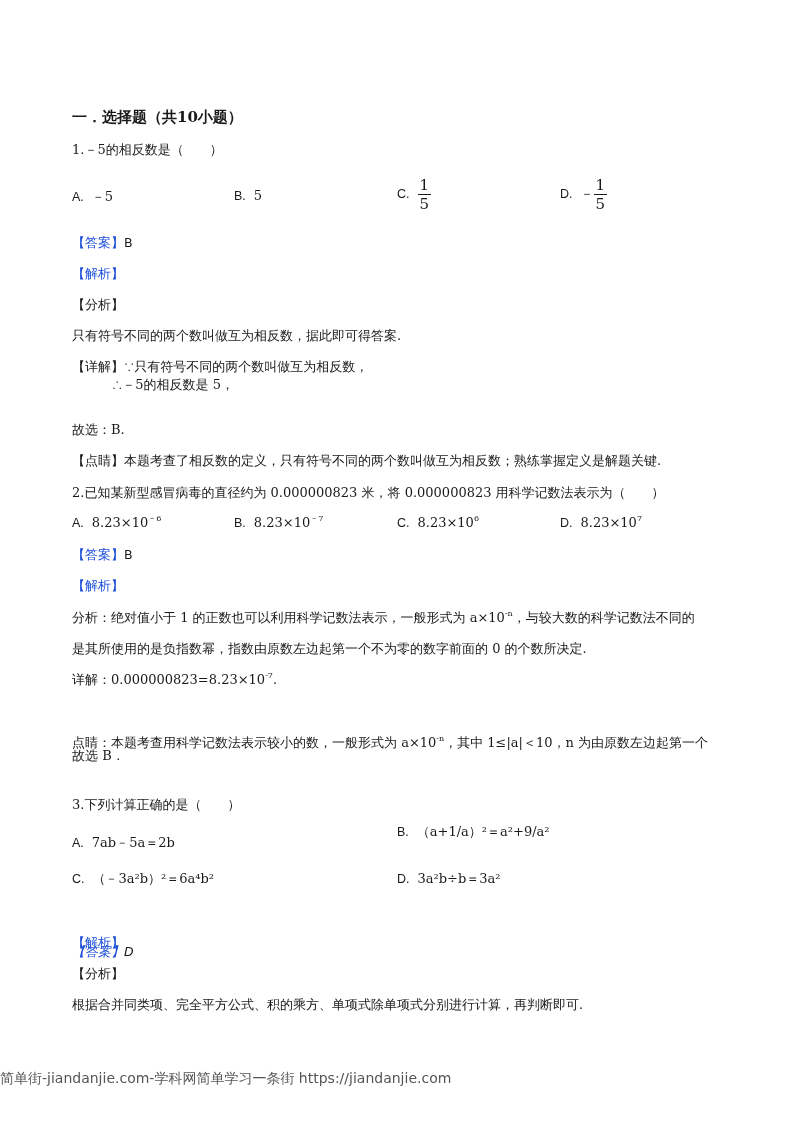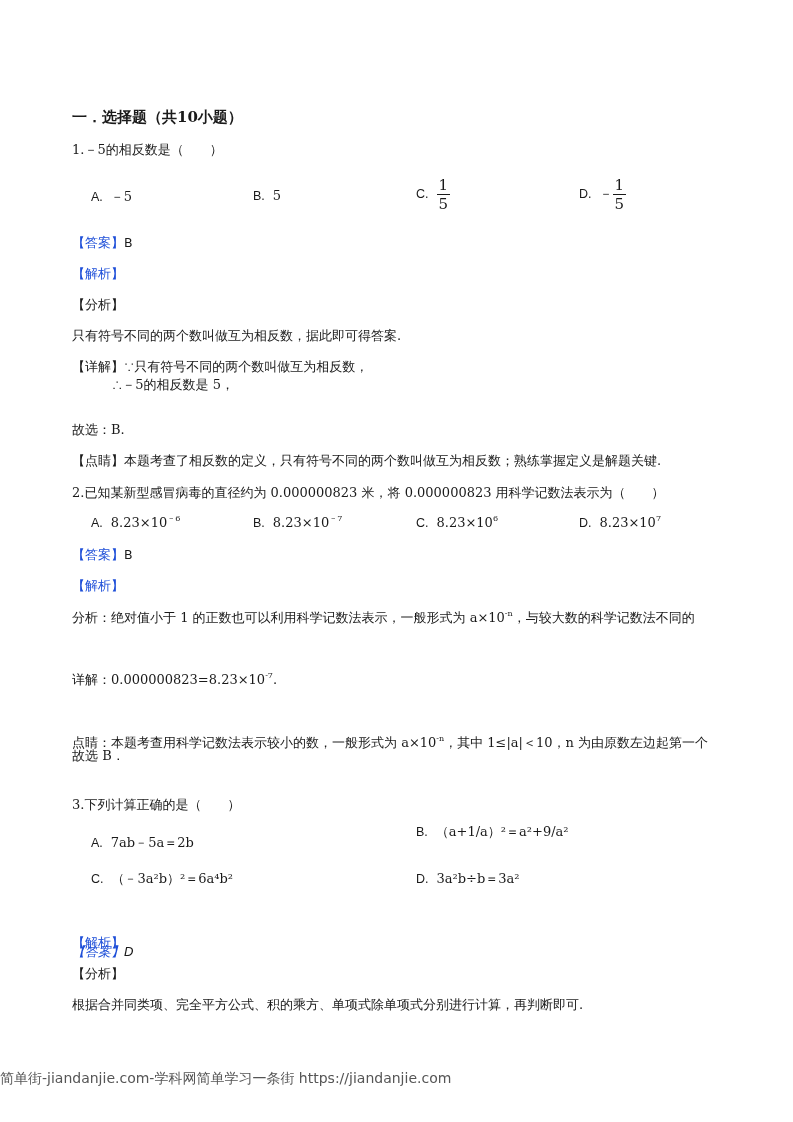--- a/index.html
+++ b/index.html
@@ -5,21 +5,21 @@
   html, body { margin: 0; padding: 0; background: #ffffff; }
   body { width: 793px; height: 1122px; position: relative; overflow: hidden;
          font-family: "DejaVu Serif", "Liberation Serif", serif; color: #1a1a1a; }
   .page { position: absolute; left: 0; top: 0; width: 793px; height: 1122px; }
   .abs { position: absolute; white-space: nowrap; }
   .title { left: 0; width: 793px; top: 68px; text-align: center; font-size: 21px; font-weight: bold; letter-spacing: 0.5px; }
   .section { left: 72px; top: 108px; font-size: 15px; font-weight: bold; }
   .line { left: 72px; font-size: 13px; line-height: 18px; text-align: center; }
   .label-blue { color: #1d4ed8; }
   .ans-val { font-family: "DejaVu Sans", "Liberation Sans", sans-serif; color: #1a1a1a; font-size: 12.5px; }
-  .opt { font-size: 13px; margin-left: 19px; }
+  .opt { font-size: 13px; }
   .opt-l { font-family: "Liberation Sans", sans-serif; font-size: 12.5px; margin-right: 8px; }
   .frac { display: inline-block; vertical-align: middle; text-align: center; font-size: 15px; line-height: 18px; }
   .frac .num { display: block; border-bottom: 1px solid #1a1a1a; padding: 0 2px; }
   .frac .den { display: block; padding: 0 2px; }
   sup { font-size: 8px; vertical-align: 6px; line-height: 0; }
   .footer { left: 0; width: 793px; top: 1070px; font-family: "DejaVu Sans", "Liberation Sans", sans-serif; font-size: 14px; color: #555555; }
 </style>
 </head>
 <body>
 
@@ -71,20 +71,21 @@
     <span class="opt-l">D.</span><span>8.23×10</span><sup>7</sup>
   </div>
 
   <div class="abs line" style="top:546px;">
     <span class="label-blue">【答案】</span><span class="ans-val">B</span>
   </div>
   <div class="abs line label-blue" style="top:577px;">【解析】</div>
   <div class="abs line" style="top:609px;">
     <span>分析：绝对值小于 1 的正数也可以利用科学记数法表示，一般形式为 a×10</span><sup>-n</sup><span>，与较大数的科学记数法不同的</span>
   </div>
+  <div class="abs line" style="top:640px;">是其所使用的是负指数幂，指数由原数左边起第一个不为零的数字前面的 0 的个数所决定.</div>
   <div class="abs line" style="top:671px;">
     <span>详解：0.000000823=8.23×10</span><sup>-7</sup><span>.</span>
   </div>
   <div class="abs line" style="top:703px;margin-top:44px;">故选 B．</div>
   <div class="abs line" style="top:734px;">
     <span>点睛：本题考查用科学记数法表示较小的数，一般形式为 a×10</span><sup>-n</sup><span>，其中 1≤|a|＜10，n 为由原数左边起第一个</span>
   </div>
 
   <div class="abs line" style="top:796px;">3.下列计算正确的是（　　）</div>
   <div class="abs opt" style="left:72px; top:834px;">

